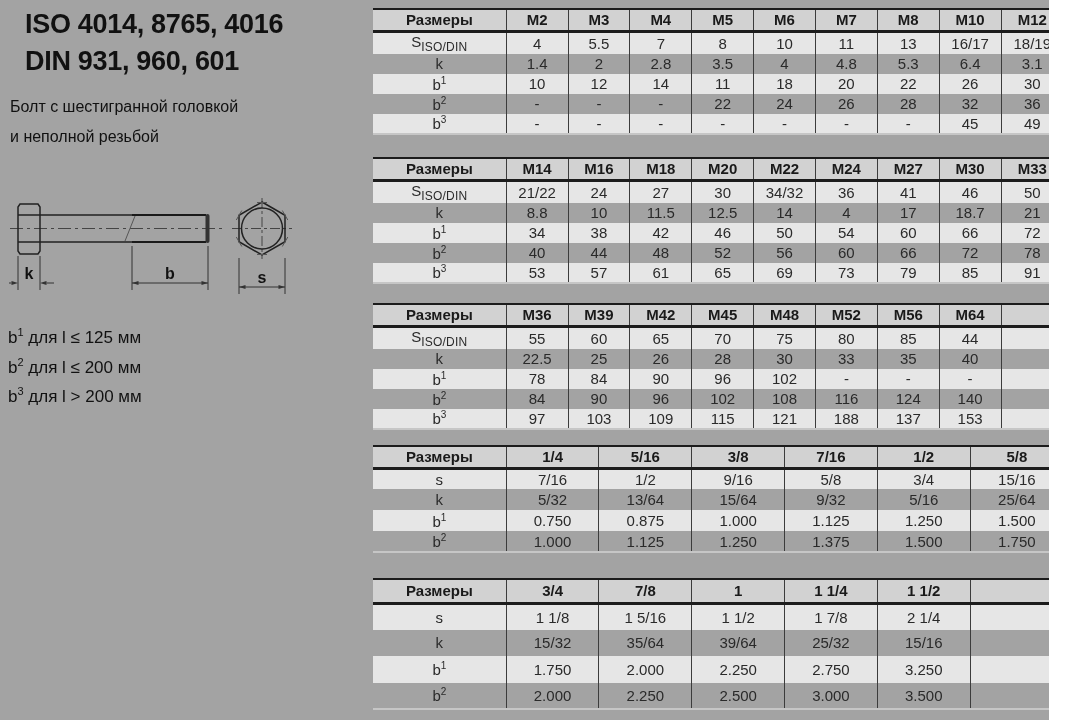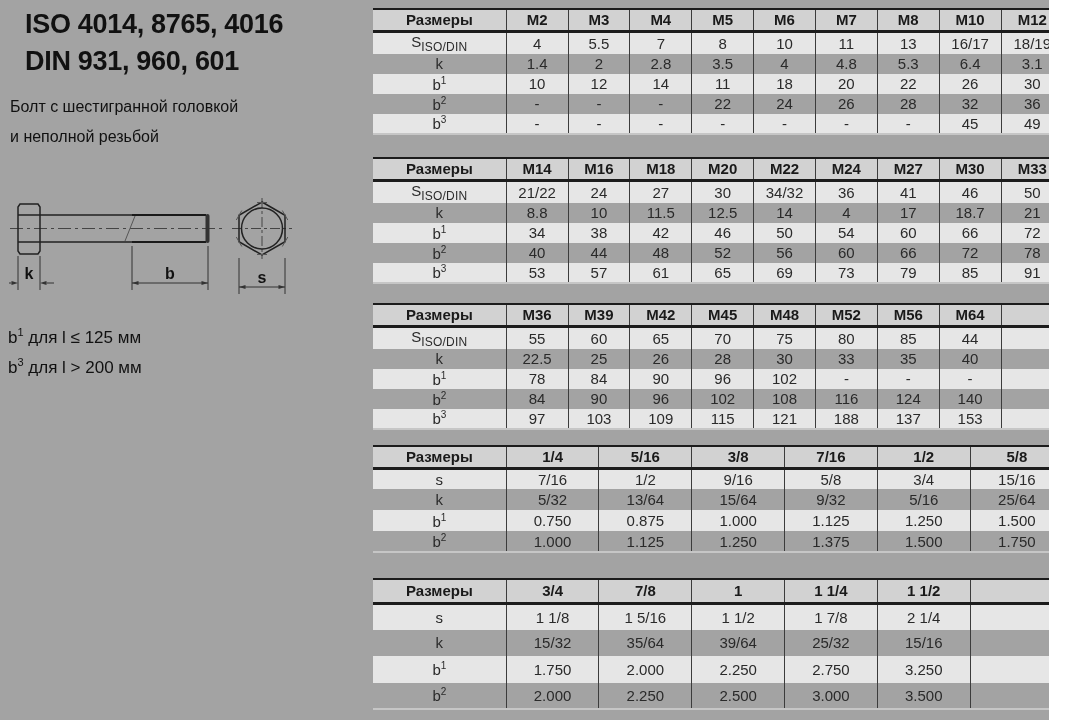--- a/index.html
+++ b/index.html
@@ -120,20 +120,21 @@
 
     <path class="dim" d="M231,68 V104 M277,68 V104"></path>
     <path class="dim" d="M231,97 H277"></path>
     <polygon class="arr" points="231,97 237.5,94.9 237.5,99.1"></polygon>
     <polygon class="arr" points="277,97 270.5,94.9 270.5,99.1"></polygon>
     <text class="dimtxt" x="254" y="93" text-anchor="middle">s</text>
   </svg>
 
   <div class="notes">
     <div><span>b</span><sup>1</sup> <span>для l ≤ 125 мм</span></div>
+    <div><span>b</span><sup>2</sup> <span>для l ≤ 200 мм</span></div>
     <div><span>b</span><sup>3</sup> <span>для l &gt; 200 мм</span></div>
   </div>
 
   <div class="right">
     <div class="slot slot-1 size-a">
         <table class="dim-table">
           <colgroup>
             <col class="c-first">
             <col>
             <col>

